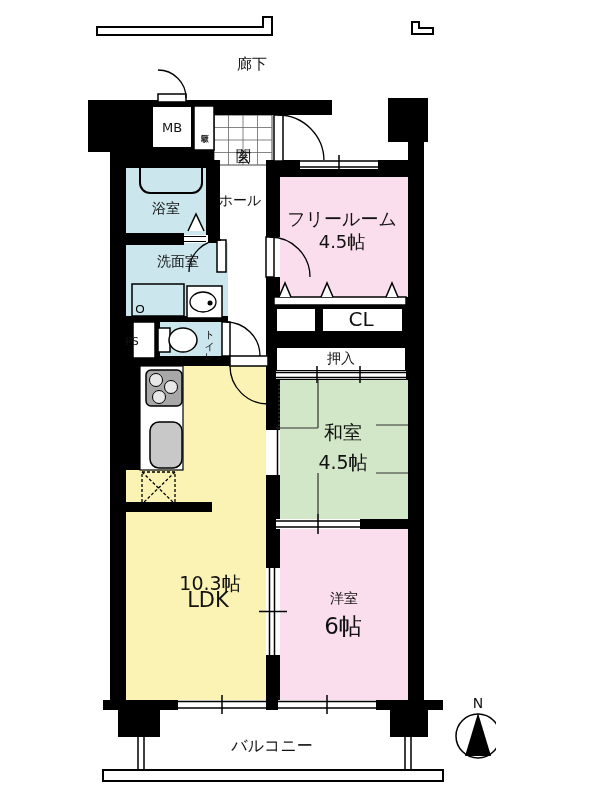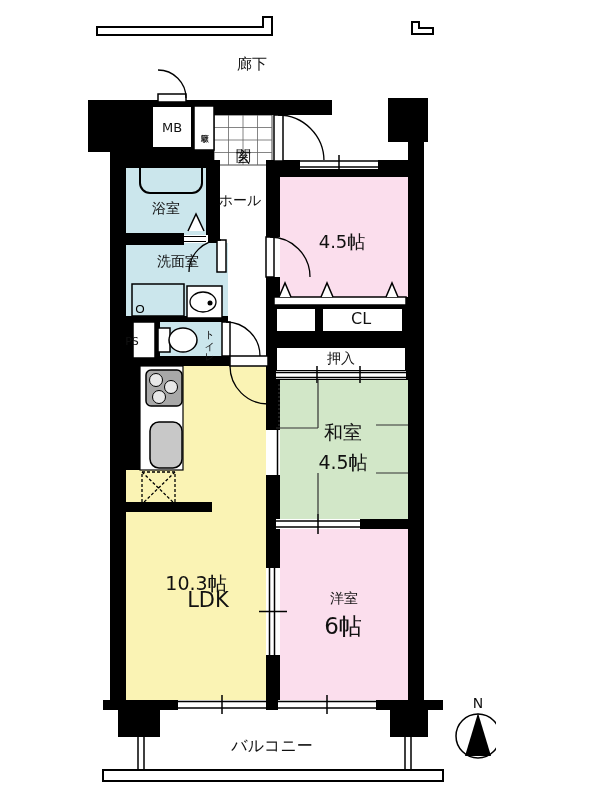--- a/index.html
+++ b/index.html
@@ -162,25 +162,26 @@
 
 <div class="lbl" style="left:252px;top:64px;font-size:15px;">廊下</div>
 <div class="lbl" style="left:172px;top:127px;font-size:13px;">MB</div>
 <div class="lbl vert" style="left:204px;top:128px;font-size:8px;letter-spacing:0;">下駄箱</div>
 <div class="lbl vert" style="left:243px;top:137px;font-size:15px;letter-spacing:1px;">玄関</div>
 <div class="lbl" style="left:166px;top:208px;font-size:14px;">浴室</div>
 <div class="lbl" style="left:240px;top:200px;font-size:14px;">ホール</div>
 <div class="lbl" style="left:178px;top:261px;font-size:14px;">洗面室</div>
 <div class="lbl vert" style="left:209px;top:340px;font-size:10px;letter-spacing:0;">トイレ</div>
 <div class="lbl" style="left:132px;top:341px;font-size:11px;">PS</div>
+<div class="lbl" style="left:342px;top:219px;font-size:18px;">フリールーム</div>
 <div class="lbl" style="left:342px;top:242px;font-size:18px;">4.5帖</div>
-<div class="lbl" style="left:361px;top:319px;font-size:16px;text-align:right;">CL</div>
+<div class="lbl" style="left:361px;top:319px;font-size:20px;text-align:right;">CL</div>
 <div class="lbl" style="left:341px;top:358px;font-size:14px;">押入</div>
 <div class="lbl" style="left:343px;top:432px;font-size:19px;">和室</div>
 <div class="lbl" style="left:343px;top:462px;font-size:19px;">4.5帖</div>
 <div class="lbl" style="left:208px;top:580px;font-size:21px;margin-top:20px;">LDK</div>
-<div class="lbl" style="left:196px;top:583px;font-size:19px;">10.3帖</div>
+<div class="lbl" style="left:210px;top:583px;font-size:19px;">10.3帖</div>
 <div class="lbl" style="left:344px;top:598px;font-size:14px;">洋室</div>
 <div class="lbl" style="left:343px;top:626px;font-size:23px;">6帖</div>
 <div class="lbl" style="left:272px;top:746px;font-size:16px;">バルコニー</div>
 <div class="lbl" style="left:478px;top:703px;font-size:14px;">N</div>
 
 </div>
 
 </body></html>

